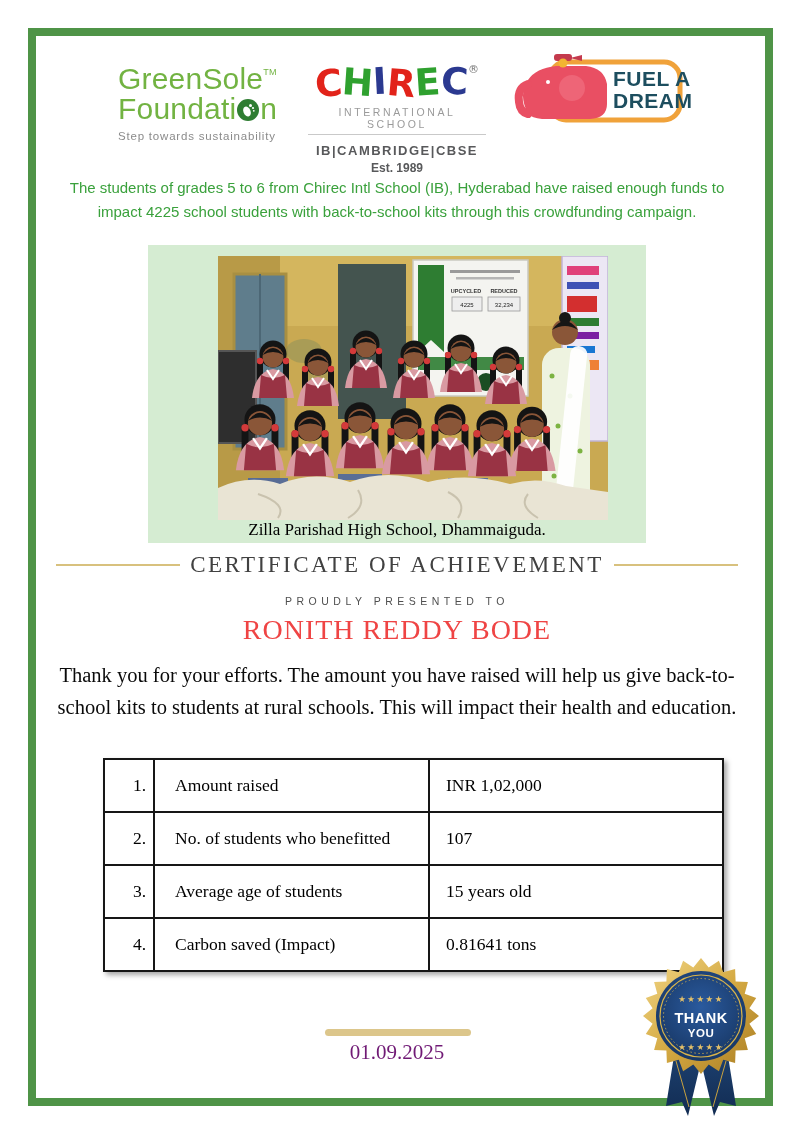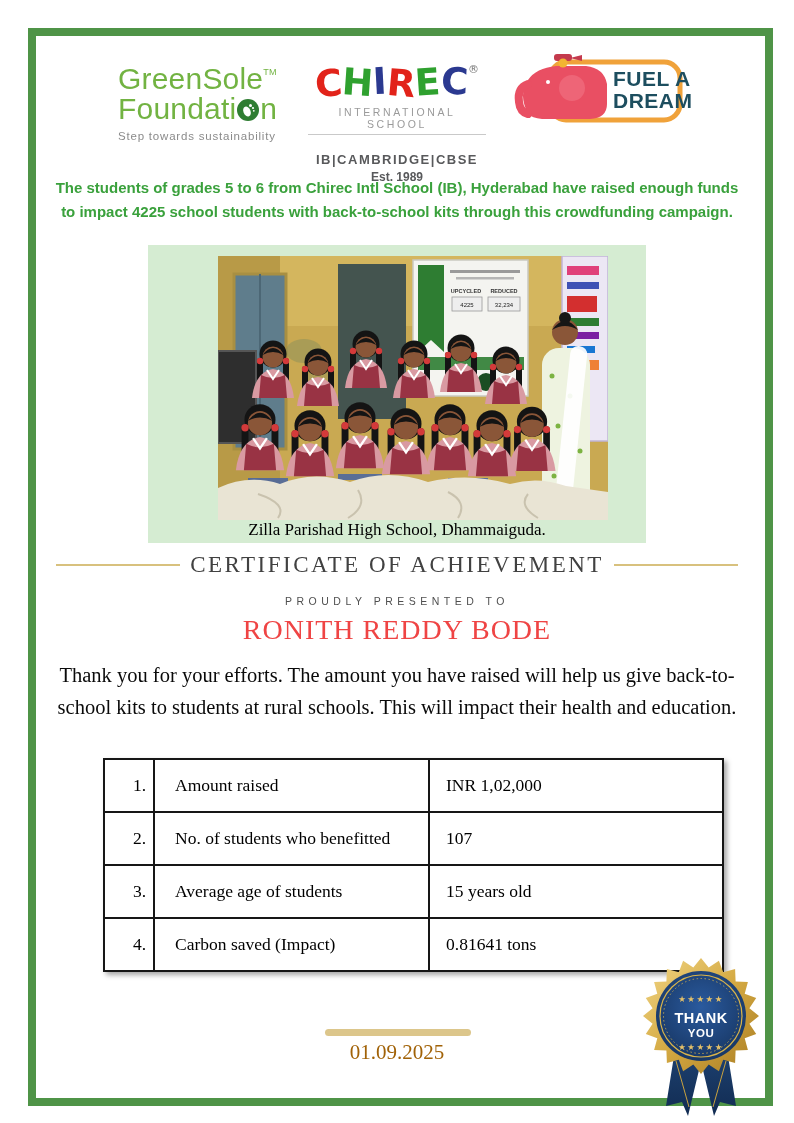--- a/index.html
+++ b/index.html
@@ -21,28 +21,28 @@
   .ch-word span{display:inline-block;}
   .ch-r0{transform:rotate(-5deg) translateY(1px);}
   .ch-r1{transform:rotate(4deg);}
   .ch-r2{transform:rotate(-3deg) translateY(-1px);}
   .ch-r3{transform:rotate(5deg) translateY(1px);}
   .ch-r4{transform:rotate(-4deg);}
   .ch-r5{transform:rotate(3deg) translateY(-1px);}
   .ch-reg{font-size:11px;color:#777;vertical-align:22px;font-weight:400;}
   .ch-sub1{font-size:10.5px;color:#9a9a9a;letter-spacing:2.6px;margin-top:3px;}
   .ch-sub2{font-size:13px;font-weight:bold;color:#58595b;letter-spacing:1.5px;
-           border-top:1.5px solid #c9c9c9;margin-top:4px;padding-top:17px;}
+           border-top:1.5px solid #c9c9c9;margin-top:4px;padding-top:8px;}
   .ch-est{font-size:12px;color:#58595b;margin-top:3px;font-weight:bold;}
 
   .fd-logo{left:512px;top:52px;width:180px;text-align:center;z-index:2;}
   .fd-tag{font-size:8.5px;color:#3a3a3a;letter-spacing:1.6px;font-weight:bold;margin-top:2px;}
 
   
-  .intro{left:52px;top:176px;width:690px;text-align:center;font-weight:bold;
+  .intro{left:52px;top:176px;width:690px;text-align:center;font-weight:normal;
          font-size:15px;line-height:1.6;color:#3aa13c;z-index:2;}
 
   
   .photobox{left:148px;top:245px;width:498px;height:298px;background:#d5ecd2;z-index:2;}
   .photo{position:absolute;left:70px;top:11px;width:390px;height:264px;}
   .caption{position:absolute;left:0;top:275px;width:100%;text-align:center;
            font-family:"Liberation Serif",serif;font-size:17px;color:#000;}
 
   
   .titlerow{left:0;top:552px;width:794px;display:flex;align-items:center;
@@ -65,21 +65,21 @@
           box-shadow:3px 3px 5px rgba(0,0,0,0.35);}
   .impact td{border:2.5px solid #161616;height:49px;background:#fff;}
   .td-num{width:40px;text-align:right;padding-right:7px;}
   .td-label{width:252px;padding-left:20px;}
   .td-value{width:275px;padding-left:16px;border-radius:9px;}
 
   
   .date-bar{left:325px;top:1029px;width:146px;height:7px;border-radius:4px;
             background:#dcc68b;z-index:2;}
   .date-text{left:0;top:1040px;width:794px;text-align:center;
-             font-family:"Liberation Serif",serif;font-size:21px;color:#a16207;z-index:2;}
+             font-family:"Liberation Serif",serif;font-size:21px;color:#701a75;z-index:2;}
 
   
   .badge{left:640px;top:956px;width:122px;height:166px;z-index:4;}
 </style>
 </head>
 <body>
 
 <div class="page">
   <div class="frame"></div>
 

